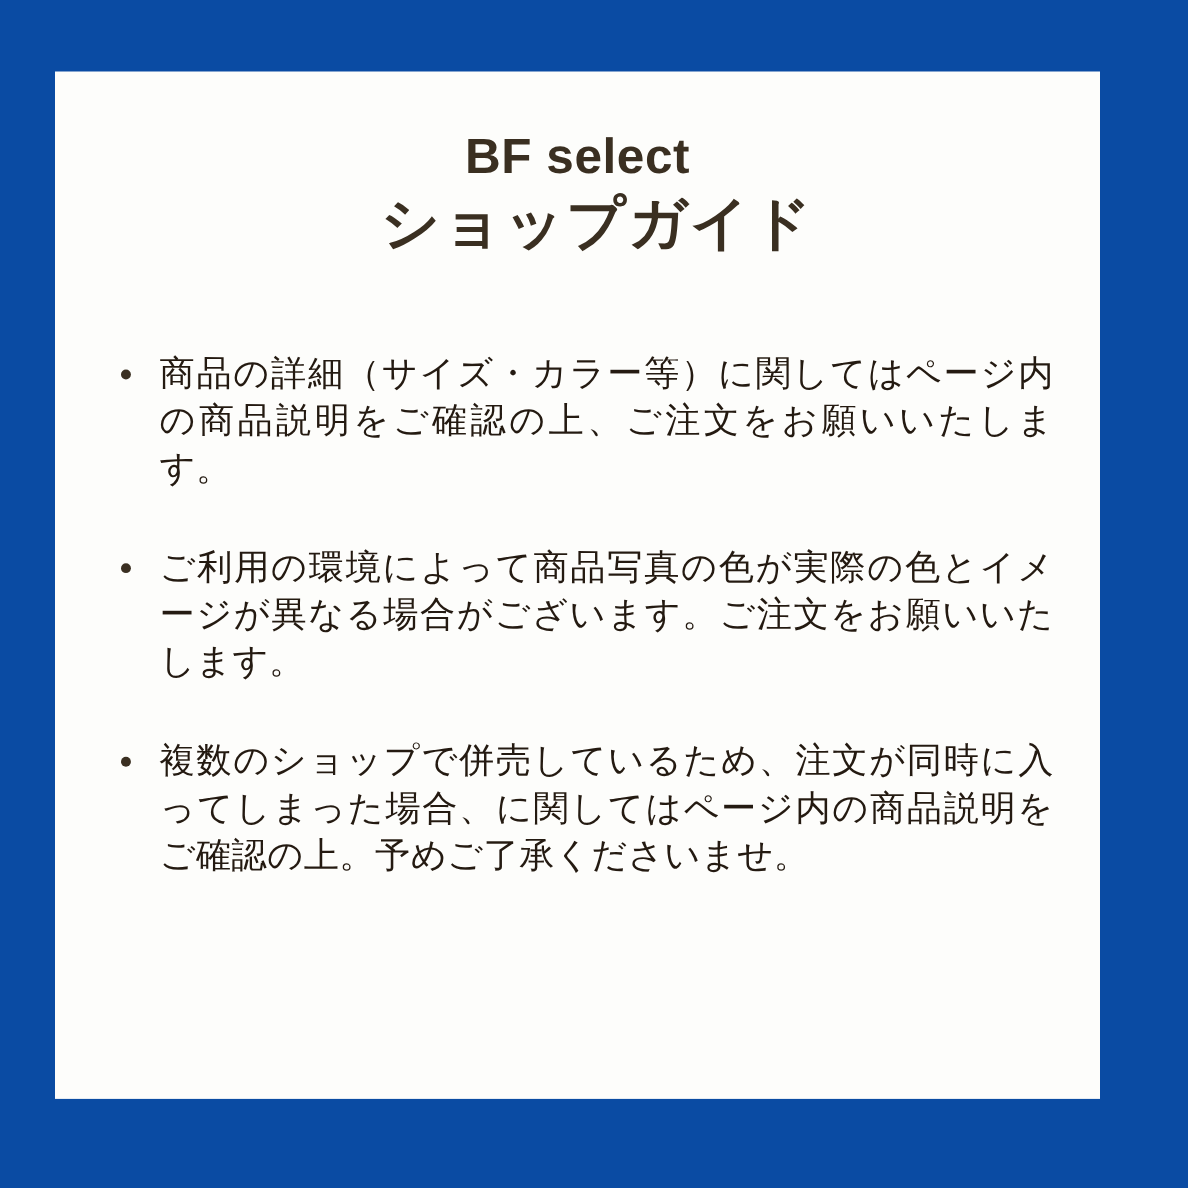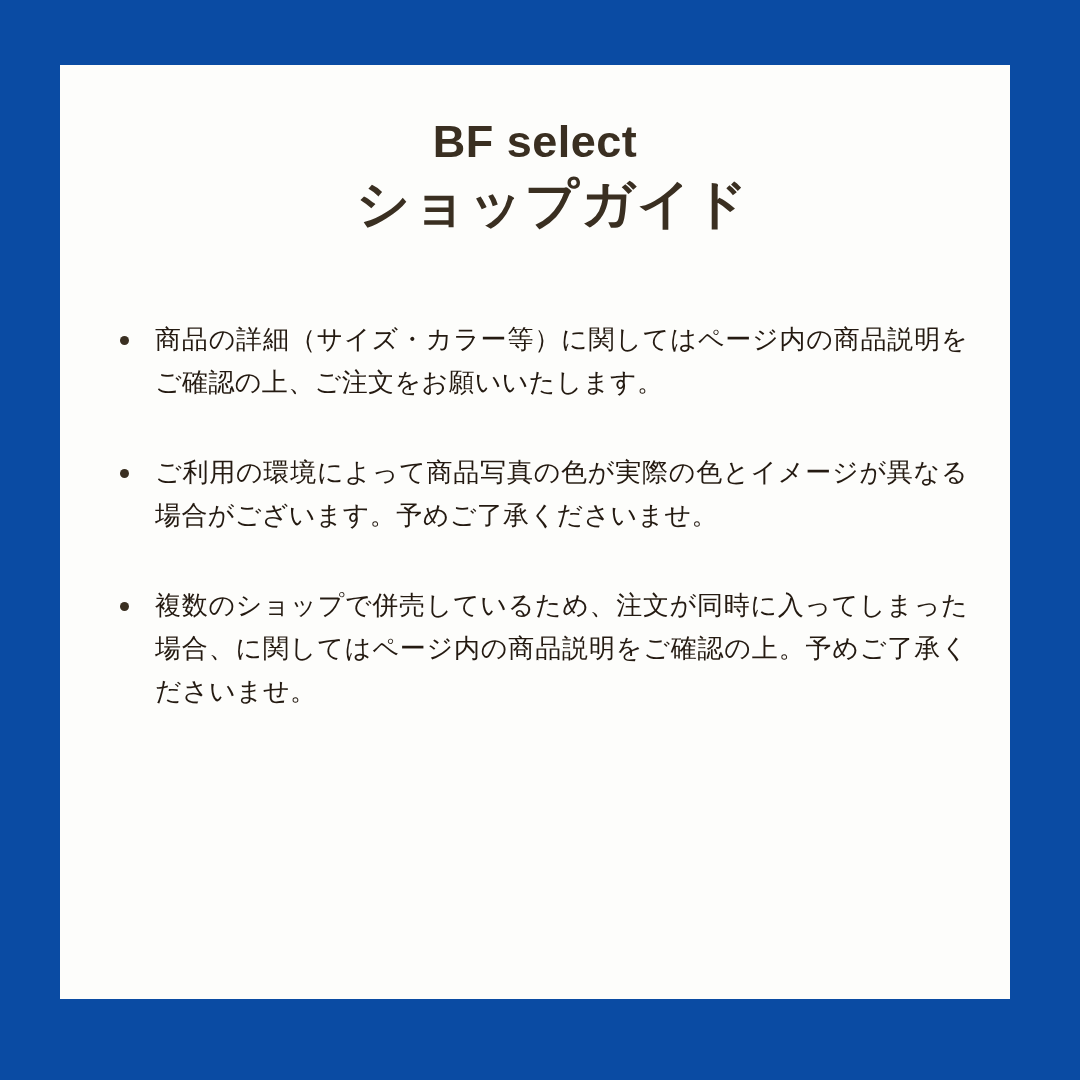--- a/index.html
+++ b/index.html
@@ -22,21 +22,21 @@
     left: 0;
     top: 0;
     width: 1080px;
     height: 1080px;
     background: #0A4BA3;
   }
 
   
   .card {
     position: absolute;
-    left: 60px;
+    left: 50px;
     top: 65px;
     width: 950px;
     height: 934px;
     background: #FDFDFB;
     box-sizing: border-box;
   }
 
   
   .title-block {
     position: absolute;
@@ -76,21 +76,21 @@
     margin: 0;
     padding: 0;
     list-style: none;
   }
 
   .guide-item {
     position: relative;
     padding-left: 42px;
     margin-bottom: 47px;
     color: #241A11;
-    font-size: 26px;
+    font-size: 32px;
     line-height: 43px;
     letter-spacing: 0.4px;
     text-align: justify;
     text-justify: inter-character;
   }
 
   .guide-item:last-child {
     margin-bottom: 0;
   }
 
@@ -121,21 +121,21 @@
 
     <ul class="guide-list">
 
       <li class="guide-item">
         <span class="bullet-dot"></span>
         <span class="guide-text">商品の詳細（サイズ・カラー等）に関してはページ内の商品説明をご確認の上、ご注文をお願いいたします。</span>
       </li>
 
       <li class="guide-item">
         <span class="bullet-dot"></span>
-        <span class="guide-text">ご利用の環境によって商品写真の色が実際の色とイメージが異なる場合がございます。予めご了承くださいませ。</span>
+        <span class="guide-text">ご利用の環境によって商品写真の色が実際の色とイメージが異なる場合がございます。ご注文をお願いいたします。</span>
       </li>
 
 
       <li class="guide-item">
         <span class="bullet-dot"></span>
         <span class="guide-text">複数のショップで併売しているため、注文が同時に入ってしまった場合、に関してはページ内の商品説明をご確認の上。予めご了承くださいませ。</span>
       </li>
 
     </ul>
 

